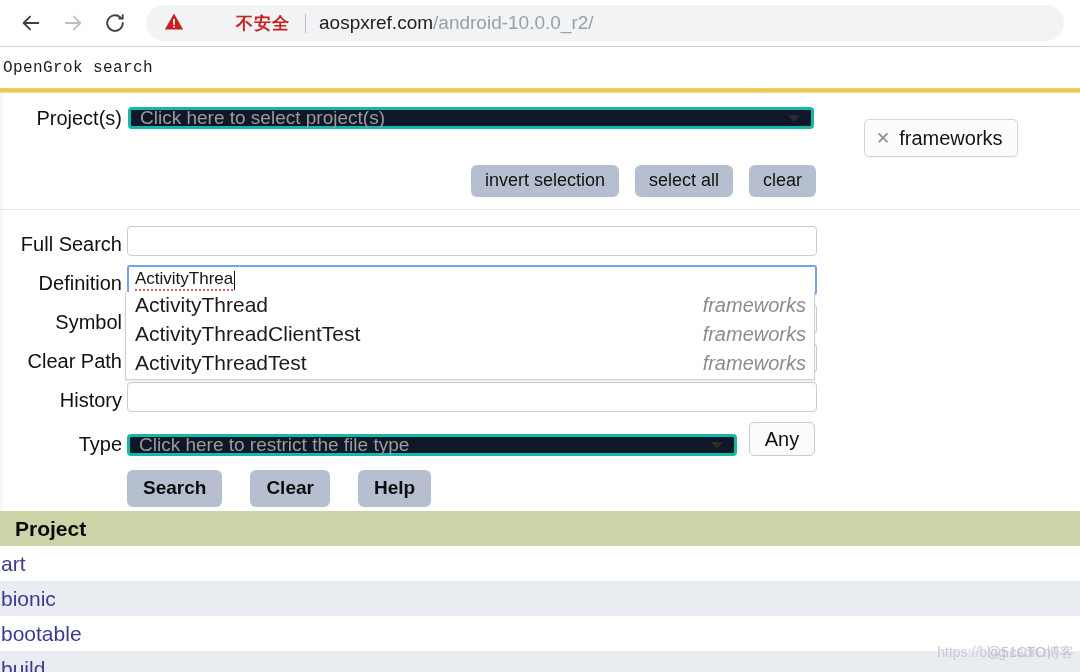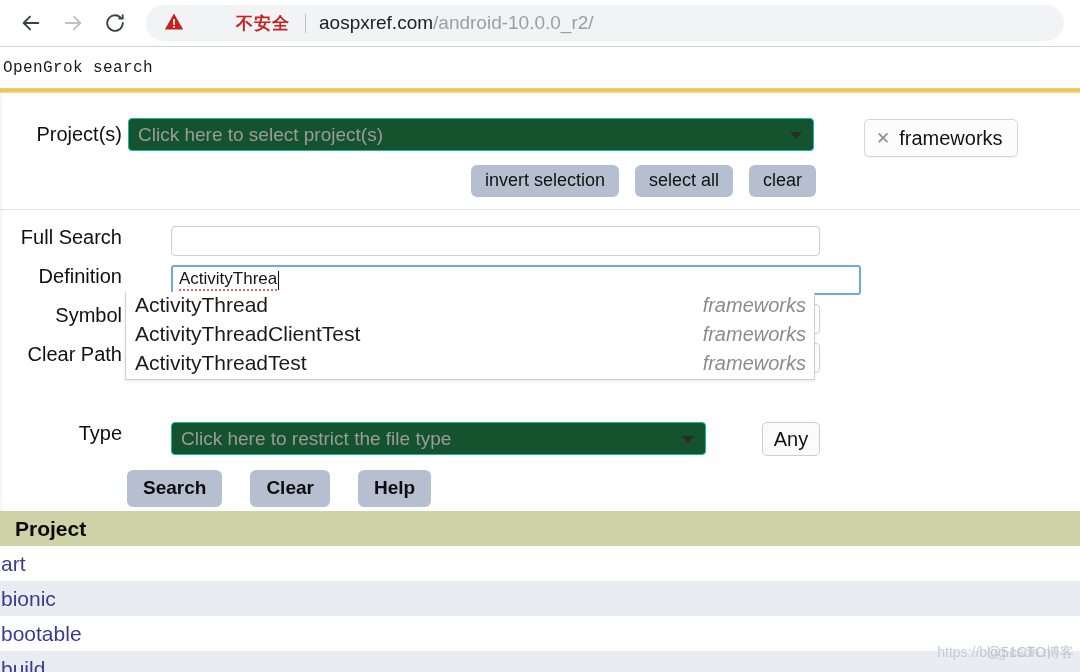--- a/index.html
+++ b/index.html
@@ -120,38 +120,37 @@
   }
   .form-left-edge {
     position: absolute;
     left: 0; top: 0;
     width: 4px; height: 418px;
     background: linear-gradient(to right, #f4f4f4, #ffffff);
   }
 
   .project-row {
     position: absolute;
-    left: 0; top: 25px;
+    left: 0; top: 14px;
     width: 820px;
     display: flex;
-    align-items: center;
   }
   .lbl {
     font-size: 20px;
     color: #101010;
     text-align: right;
     flex: none;
   }
   .lbl-project { width: 122px; padding-right: 6px; }
 
   .combo {
     position: relative;
-    height: 33px;
-    background: #14532d;
-    border: 1px solid #14b8a6;
+    height: 22px;
+    background: #0f172a;
+    border: 3px solid #14b8a6;
     border-radius: 4px;
     box-sizing: border-box;
     display: flex;
     align-items: center;
     box-shadow: 0 1px 1px rgba(0,0,0,0.02);
   }
   .combo-placeholder {
     font-size: 19px;
     color: #9b9b9b;
     padding-left: 9px;
@@ -222,22 +221,21 @@
     width: 1080px;
     height: 1px;
     background: #e6e6e6;
   }
 
   .field-row {
     position: absolute;
     left: 0;
     width: 820px;
     display: flex;
-    align-items: flex-start;
-    gap: 44px;
+    align-items: flex-end;
   }
   .lbl-field { width: 122px; padding-right: 5px; }
 
   .txt-input {
     width: 690px;
     height: 30px;
     border: 1px solid #cdcdcd;
     border-radius: 4px;
     background: #ffffff;
     box-sizing: border-box;
@@ -491,20 +489,24 @@
   <div class="field-row" style="top:211px;">
     <span class="lbl lbl-field">Symbol</span>
     <input class="txt-input" type="text" value="" style="">
   </div>
 
   <div class="field-row" style="top:250px;">
     <span class="lbl lbl-field">Clear Path</span>
     <input class="txt-input" type="text" value="" style="">
   </div>
 
+  <div class="field-row" style="top:289px;">
+    <span class="lbl lbl-field">History</span>
+    <input class="txt-input" type="text" value="" style="">
+  </div>
 
   <div class="field-row" style="top:329px;">
     <span class="lbl lbl-field">Type</span>
     <div class="combo combo-type">
       <span class="combo-placeholder">Click here to restrict the file type</span>
       <span class="combo-arrow"></span>
     </div>
     <div class="any-btn">Any</div>
   </div>
 </div>

